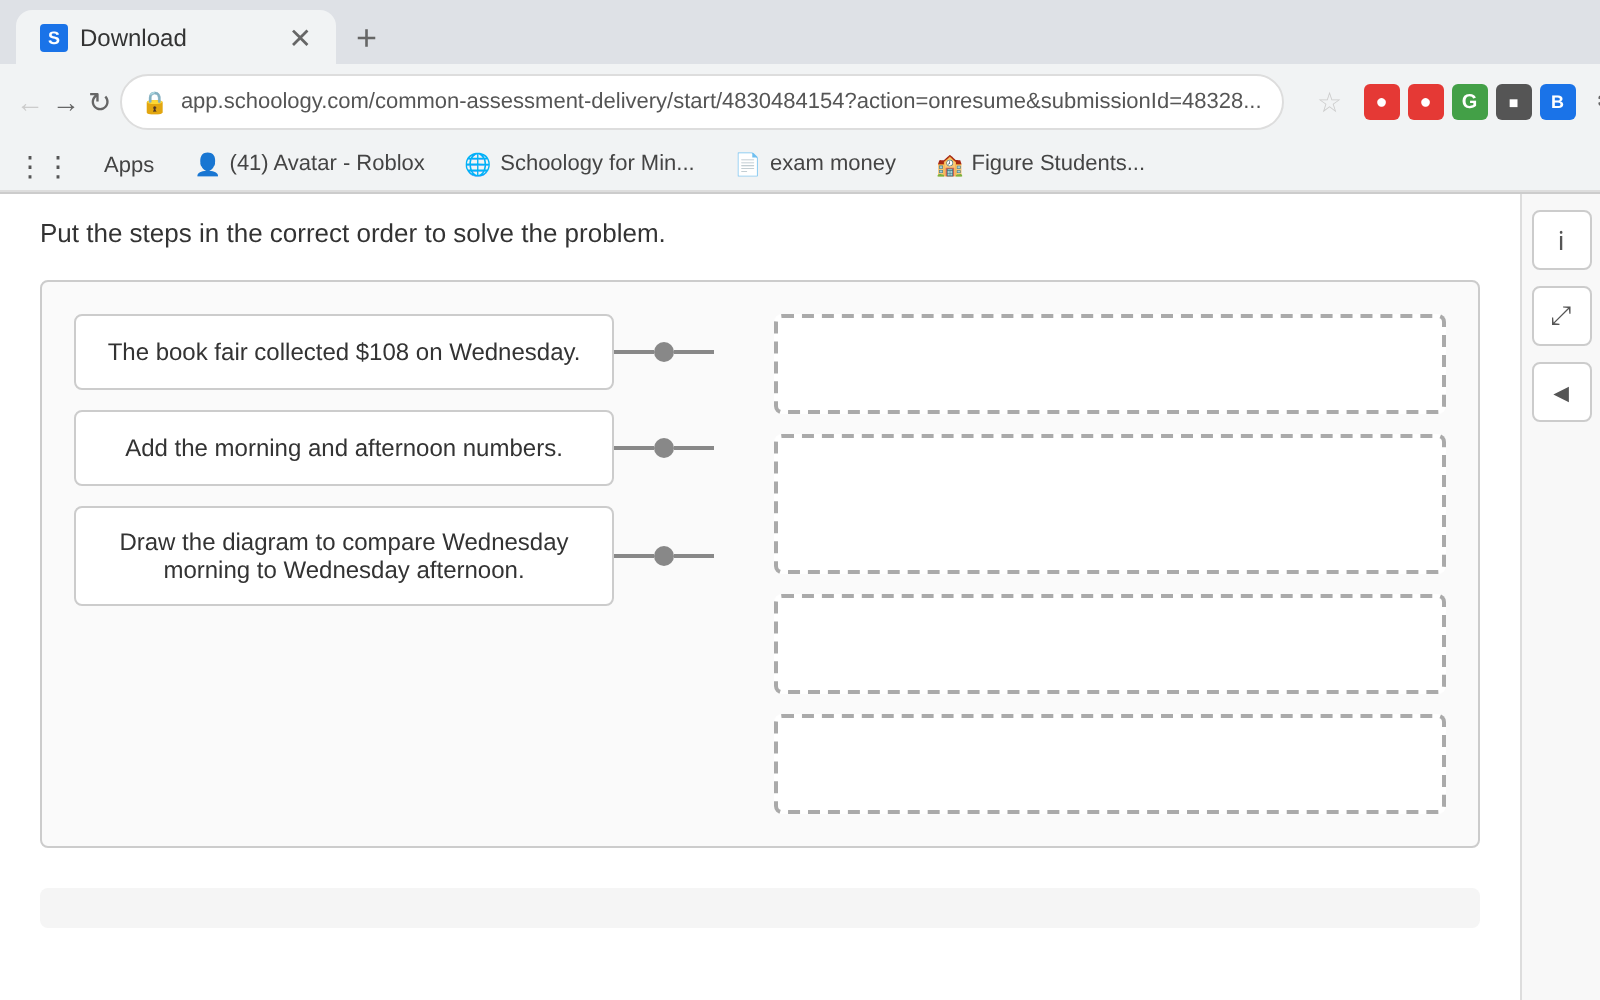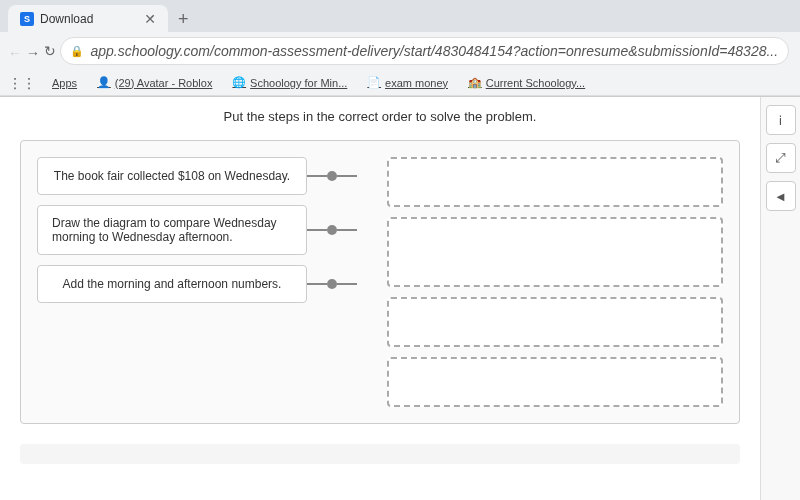--- a/index.html
+++ b/index.html
@@ -132,27 +132,25 @@
       align-items: center;
       padding: 3px 8px;
       gap: 12px;
       background: #f1f3f4;
       border-bottom: 1px solid #ddd;
       height: 26px;
       font-size: 11px;
     }
     .bookmark-item {
       display: flex;
-      align-items: center;
       gap: 4px;
       cursor: pointer;
       color: #444;
       padding: 2px 4px;
       border-radius: 3px;
-      text-decoration: underline;
     }
     .apps-icon { font-size: 14px; color: #555; }
 
     
     .page-content {
       background: white;
       height: calc(500px - 32px - 38px - 26px);
       overflow-y: auto;
       position: relative;
     }
@@ -190,21 +188,20 @@
     .question-text {
       font-size: 13px;
       color: #333;
       line-height: 1.5;
       margin-bottom: 14px;
     }
     .instruction-text {
       font-size: 13px;
       color: #333;
       margin-bottom: 16px;
-      text-align: center;
     }
 
     
     .dnd-container {
       display: flex;
       gap: 0;
       margin-bottom: 20px;
       border: 1px solid #ccc;
       border-radius: 4px;
       padding: 16px;
@@ -223,21 +220,21 @@
       flex: 1;
       margin-left: 30px;
     }
     .drag-item {
       border: 1px solid #ccc;
       border-radius: 4px;
       background: white;
       padding: 10px 14px;
       font-size: 12px;
       color: #333;
-      text-align: left;
+      text-align: center;
       cursor: grab;
       min-height: 38px;
       display: flex;
       align-items: center;
       justify-content: center;
     }
     .drop-zone {
       border: 2px dashed #aaa;
       border-radius: 4px;
       background: white;
@@ -297,21 +294,21 @@
     </div>
     <span class="tab-new">+</span>
   </div>
 
   <div class="nav-bar">
     <button class="nav-btn disabled">←</button>
     <button class="nav-btn">→</button>
     <button class="nav-btn">↻</button>
     <div class="address-bar">
       <span class="lock">🔒</span>
-      <span style="font-size:14px; color:#555; overflow:hidden; white-space:nowrap;font-style:italic;">app.schoology.com/common-assessment-delivery/start/4830484154?action=onresume&amp;submissionId=48328...</span>
+      <span style="font-size:11px; color:#555; overflow:hidden; white-space:nowrap;">app.schoology.com/common-assessment-delivery/start/4830484154?action=onresume&amp;submissionId=48328...</span>
     </div>
     <div class="browser-actions">
       <button class="browser-action-btn star-btn">☆</button>
 
       <div class="extension-icon" style="background:#e53935;">●</div>
       <div class="extension-icon" style="background:#e53935;">●</div>
       <div class="extension-icon" style="background:#43a047;">G</div>
       <div class="extension-icon" style="background:#555; font-size:8px;">■</div>
       <div class="extension-icon" style="background:#1a73e8; font-size:9px;">B</div>
       <button class="browser-action-btn" style="font-size:16px; color:#666;">⚙</button>
@@ -319,33 +316,33 @@
     </div>
   </div>
 
   <div class="bookmarks-bar">
     <span class="apps-icon">⋮⋮</span>
     <div class="bookmark-item">
       <span>Apps</span>
     </div>
     <div class="bookmark-item">
       <span>👤</span>
-      <span>(29) Avatar - Roblox</span>
+      <span>(41) Avatar - Roblox</span>
     </div>
     <div class="bookmark-item">
       <span>🌐</span>
       <span>Schoology for Min...</span>
     </div>
     <div class="bookmark-item">
       <span>📄</span>
       <span>exam money</span>
     </div>
     <div class="bookmark-item">
       <span>🏫</span>
-      <span>Current Schoology...</span>
+      <span>Figure Students...</span>
     </div>
   </div>
 </div>
 
 <div class="page-content">
 
   <div class="schoology-sidebar">
     <div class="sidebar-btn">ℹ</div>
     <div class="sidebar-btn">⤢</div>
     <div class="sidebar-btn">◄</div>
@@ -361,30 +358,30 @@
         <div class="row-with-handle">
           <div class="drag-item" style="flex:1;">The book fair collected $108 on Wednesday.</div>
           <div class="handle-line">
             <div class="handle-line-bar"></div>
             <div class="handle-dot"></div>
             <div class="handle-line-bar"></div>
           </div>
         </div>
 
         <div class="row-with-handle">
-          <div class="drag-item" style="flex:1;">Draw the diagram to compare Wednesday morning to Wednesday afternoon.</div>
+          <div class="drag-item" style="flex:1;">Add the morning and afternoon numbers.</div>
           <div class="handle-line">
             <div class="handle-line-bar"></div>
             <div class="handle-dot"></div>
             <div class="handle-line-bar"></div>
           </div>
         </div>
 
         <div class="row-with-handle">
-          <div class="drag-item" style="flex:1;">Add the morning and afternoon numbers.</div>
+          <div class="drag-item" style="flex:1;">Draw the diagram to compare Wednesday morning to Wednesday afternoon.</div>
           <div class="handle-line">
             <div class="handle-line-bar"></div>
             <div class="handle-dot"></div>
             <div class="handle-line-bar"></div>
           </div>
         </div>
 
       </div>
 
       <div class="dnd-right">

